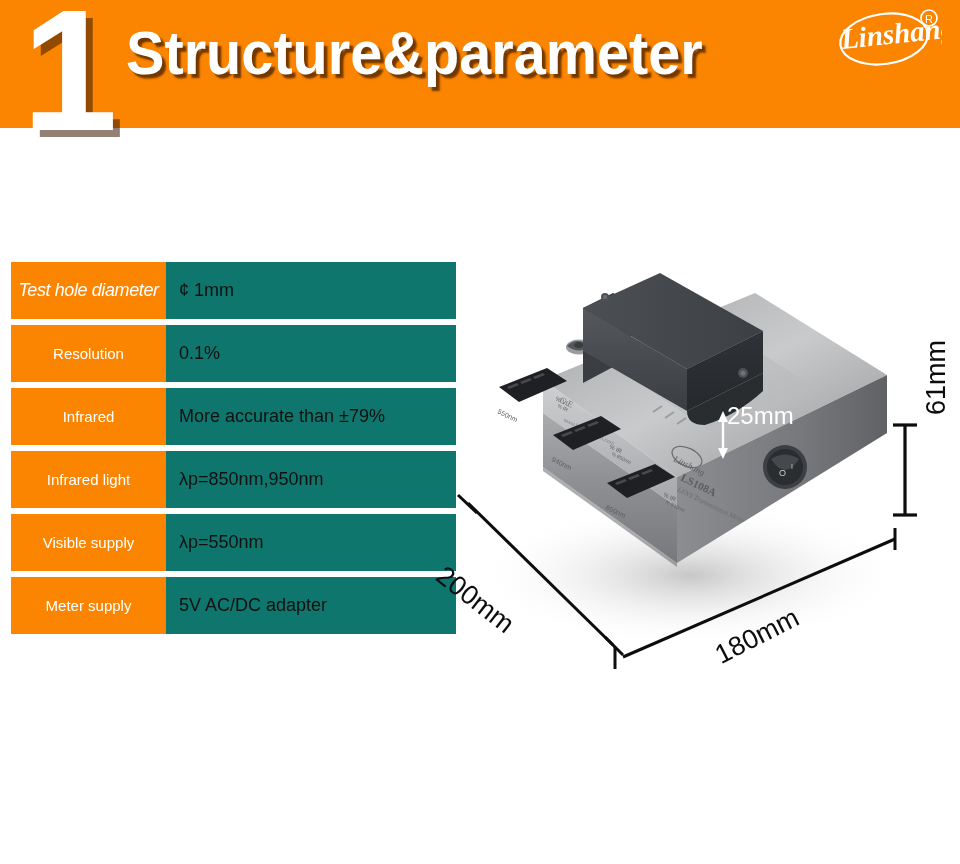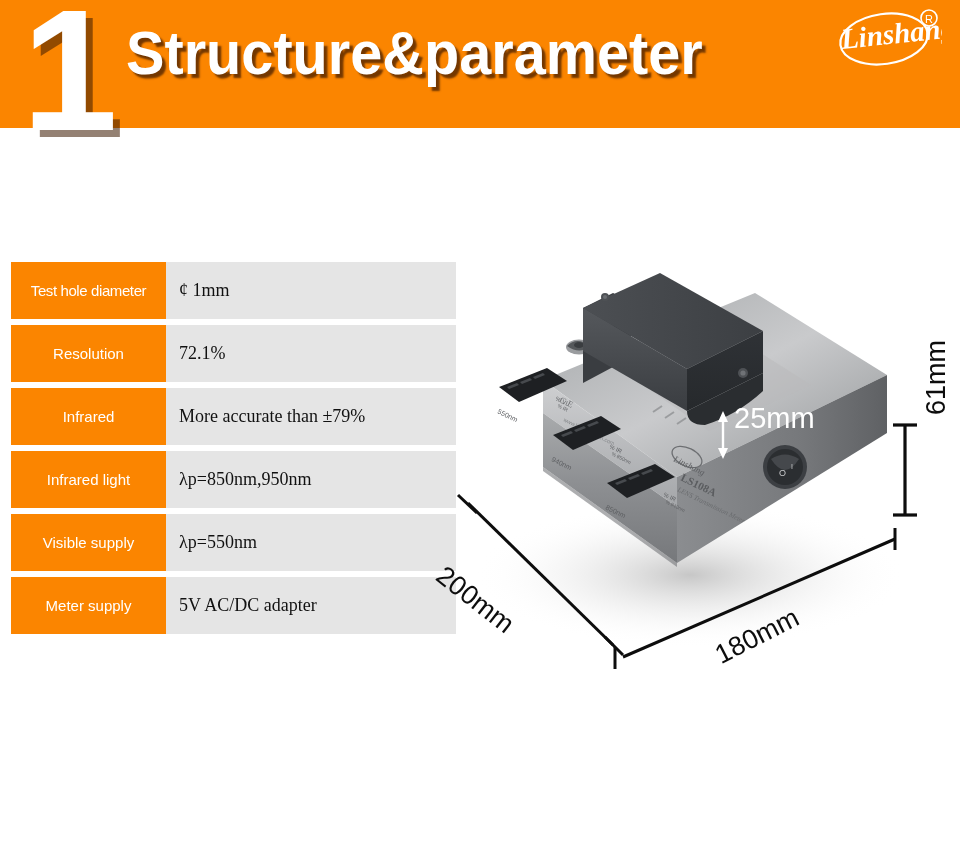--- a/index.html
+++ b/index.html
@@ -59,31 +59,30 @@
     width:155px;min-width:155px;
     background:#fb8500;
     color:#ffffff;
     display:flex;align-items:center;justify-content:center;
     font-size:15px;
     text-align:center;
     padding:0 2px;
     box-sizing:border-box;
     white-space:nowrap;
   }
-  .spec-label.tight{font-size:15px;letter-spacing:-.4px;}
+  .spec-label.tight{font-size:18px;letter-spacing:-.4px;font-style:italic;}
   .spec-value{
     flex:1;
-    background:#e5e5e5;
+    background:#0f766e;
     color:#111111;
     display:flex;align-items:center;
     font-size:18px;
     padding-left:13px;
     box-sizing:border-box;
     white-space:nowrap;
-    font-family:Liberation Serif, serif;
   }
 
   
   .device-area{
     position:absolute;left:455px;top:245px;width:505px;height:465px;z-index:2;
   }
   .device-area svg{display:block;}
 
   .dim-label{
     position:absolute;
@@ -104,22 +103,22 @@
     transform-origin:left top;
   }
   .dim-61{
     left:466px;top:170px;
     font-size:27px;
     transform:rotate(-90deg);
     transform-origin:left top;
   }
   .dim-25{
     position:absolute;
-    left:279px;top:157px;
-    font-size:29px;
+    left:272px;top:157px;
+    font-size:24px;
     color:#ffffff;
     white-space:nowrap;
     font-family:"Liberation Sans","DejaVu Sans",sans-serif;
   }
 </style>
 </head>
 <body>
 
 <div id="page">
 
@@ -140,21 +139,21 @@
   <div class="spec-table">
 
     <div class="spec-row">
       <div class="spec-label tight">Test hole diameter</div>
       <div class="spec-value">¢ 1mm</div>
     </div>
 
 
     <div class="spec-row">
       <div class="spec-label">Resolution</div>
-      <div class="spec-value">72.1%</div>
+      <div class="spec-value">0.1%</div>
     </div>
 
     <div class="spec-row">
       <div class="spec-label">Infrared</div>
       <div class="spec-value">More accurate than ±79%</div>
     </div>
 
     <div class="spec-row">
       <div class="spec-label">Infrared light</div>
       <div class="spec-value">λp=850nm,950nm</div>

